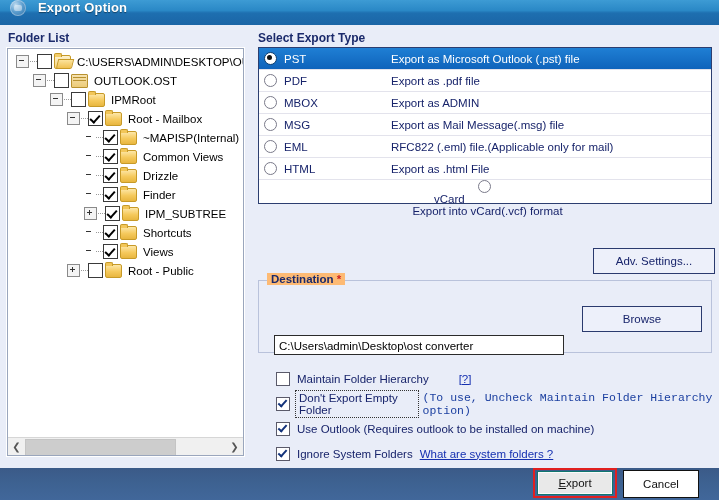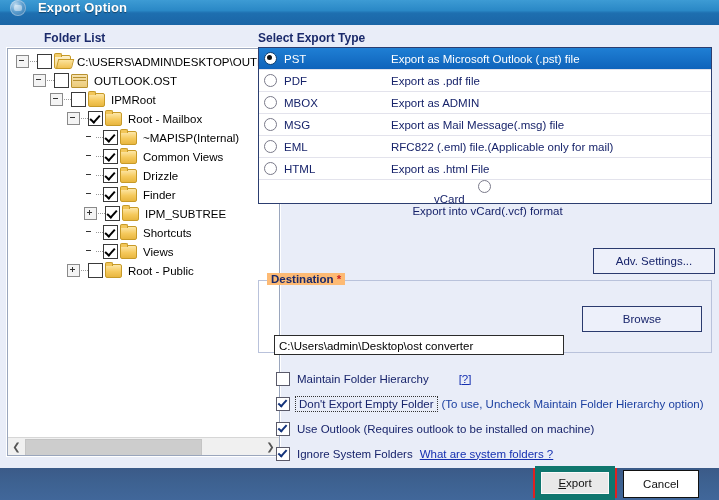--- a/index.html
+++ b/index.html
@@ -40,21 +40,21 @@
   }
 
   
   #bottomband {
     position: absolute; left: 0; bottom: 0; width: 719px; height: 32px;
     background: linear-gradient(to bottom, #3b5a88 0%, #3d6190 40%, #41679a 100%);
   }
 
   
   #folder-section {
-    position: absolute; left: 0; top: 26px; width: 250px; height: 442px; padding-left: 36px;
+    position: absolute; left: 0; top: 26px; width: 250px; height: 442px;
   }
   .section-label {
     font-weight: bold; font-size: 12px; color: #1b2a6b;
     padding: 5px 0 4px 8px;
   }
   #tree-panel {
     position: absolute; left: 7px; top: 22px; right: 6px; bottom: 12px;
     background: #ffffff;
     border: 1px solid #9aa6bd;
     box-shadow: 0 0 0 1px #ffffff;
@@ -219,36 +219,36 @@
   .opt-cb {
     width: 12px; height: 12px; border: 1px solid #5a5a6a; background: #fff;
     margin-right: 7px; flex: 0 0 auto; position: relative;
   }
   .opt-cb.checked::after {
     content: ""; position: absolute; left: 3px; top: 0px;
     width: 3px; height: 7px; border: solid #12327a; border-width: 0 2px 2px 0;
     transform: rotate(42deg);
   }
   .opt-focus { outline: 1px dotted #333; outline-offset: 1px; padding: 0 2px; }
-  .hint { color: #1b3fa0; margin-left: 6px; }
+  .hint { color: #1b3fa0; margin-left: 6px; font-family: Liberation Mono, monospace; }
   .helplink {
     color: #1530b0; text-decoration: underline; margin-left: 7px; cursor: pointer;
   }
   .helplink2 { color: #1530b0; text-decoration: underline; margin-left: 30px; cursor: pointer; }
 
   
   #export-wrap {
     position: absolute; left: 533px; top: 468px; width: 84px; height: 30px;
     border: 2px solid #e02020; box-sizing: border-box;
     display: flex; align-items: center; justify-content: center;
     background: transparent;
   }
   #export-btn {
     width: 74px; height: 22px; background: #e9e9e9;
-    border: 6px solid #0f766e; box-shadow: inset 0 0 0 1px #fafafa;
+    border: 1px solid #0f766e; box-shadow: inset 0 0 0 1px #fafafa;
     display: flex; align-items: center; justify-content: center;
     font-size: 11.5px; color: #111;
   }
   #export-btn u { text-decoration: underline; }
   #cancel-btn {
     position: absolute; left: 623px; top: 470px; width: 74px; height: 26px;
     background: #ffffff; border: 1px solid #111;
     display: flex; align-items: center; justify-content: center;
     font-size: 11.5px; color: #111;
   }

